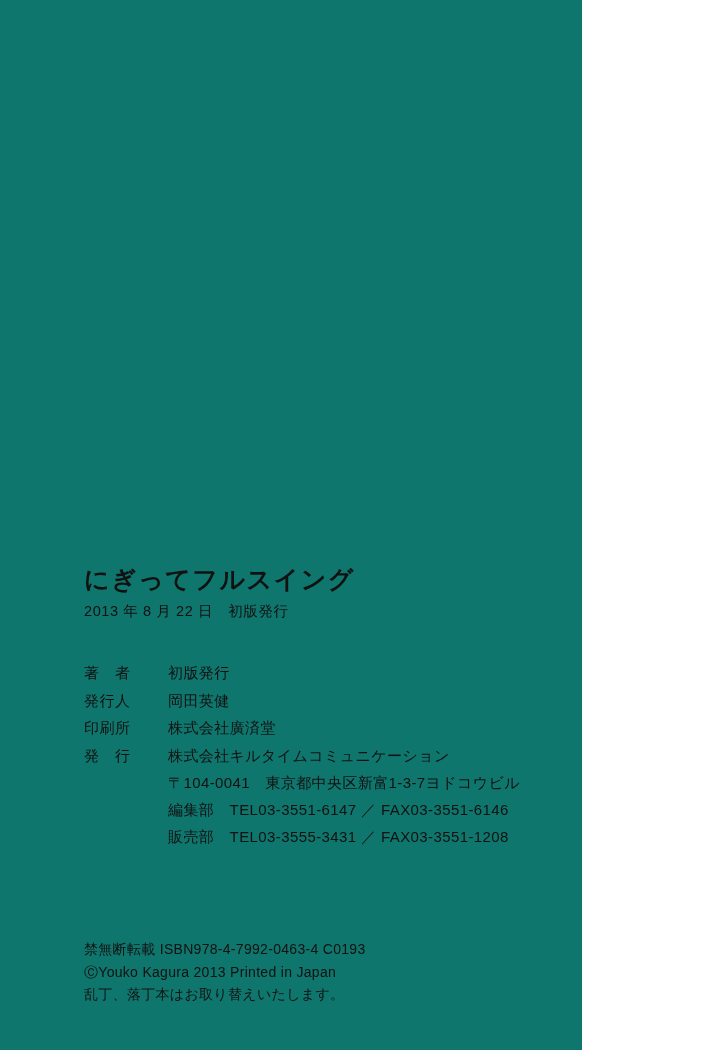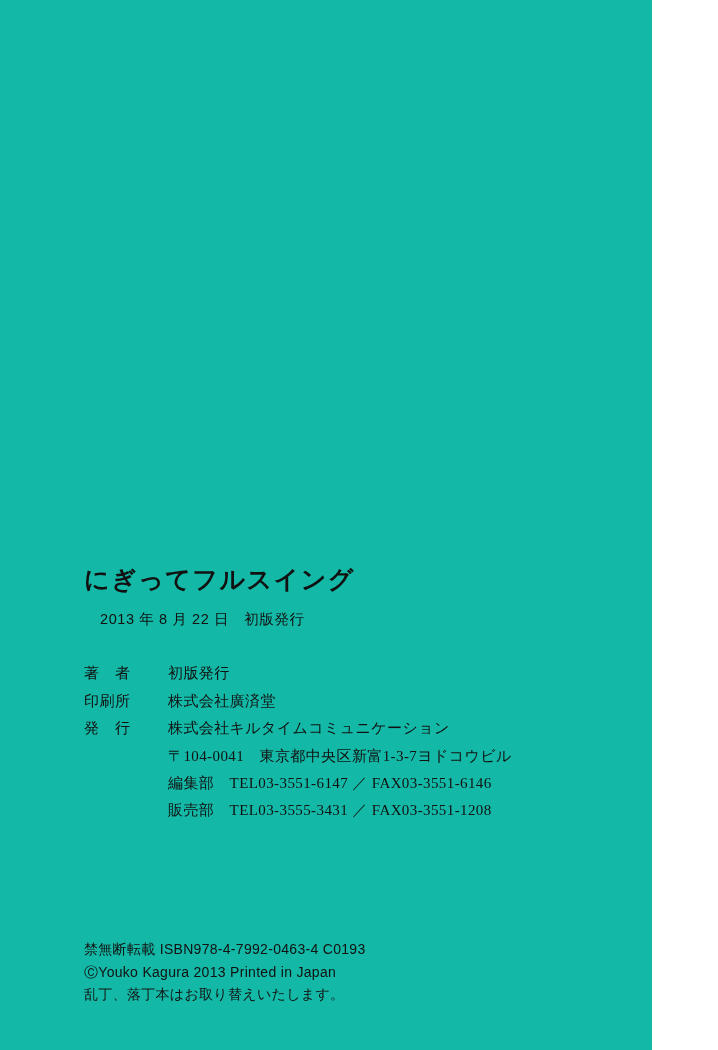--- a/index.html
+++ b/index.html
@@ -13,23 +13,23 @@
     position: relative;
     font-family: "Liberation Sans", sans-serif;
     color: #111111;
     overflow: hidden;
   }
 
   .page {
     position: absolute;
     left: 0;
     top: 0;
-    width: 652px;
+    width: 582px;
     height: 1050px;
-    background: #14b8a6;
+    background: #0f766e;
   }
 
   .colophon {
     position: absolute;
     left: 84px;
     top: 566px;
     width: 560px;
   }
 
   .title {
@@ -38,21 +38,21 @@
     letter-spacing: 1.5px;
     line-height: 1.1;
     margin: 0 0 8px 0;
     color: #111;
     white-space: nowrap;
   }
 
   .pubdate {
     font-size: 14.5px;
     letter-spacing: 0.6px;
-    margin: 16px;
+    margin: 0;
     color: #111;
     white-space: nowrap;
   }
 
   .credits {
     position: absolute;
     left: 84px;
     top: 664px;
     width: 560px;
   }
@@ -79,21 +79,20 @@
 
   .credit-extra {
     font-size: 15px;
     letter-spacing: 0.4px;
     margin-top: 8px;
     white-space: nowrap;
   }
 
   .sub-indent {
     margin-left: 84px;
-    font-family: Liberation Serif, serif;
   }
 
   .footer {
     position: absolute;
     left: 84px;
     top: 938px;
     width: 560px;
   }
 
   .footer-line {
@@ -113,20 +112,24 @@
     <div class="pubdate">2013 年 8 月 22 日　初版発行</div>
   </div>
 
   <div class="credits">
 
     <div class="credit-row">
       <div class="credit-label">著　者</div>
       <div class="credit-value">初版発行</div>
     </div>
 
+    <div class="credit-row">
+      <div class="credit-label">発行人</div>
+      <div class="credit-value">岡田英健</div>
+    </div>
 
 
 
     <div class="credit-row">
       <div class="credit-label">印刷所</div>
       <div class="credit-value">株式会社廣済堂</div>
     </div>
 
     <div class="credit-row">
       <div class="credit-label">発　行</div>

